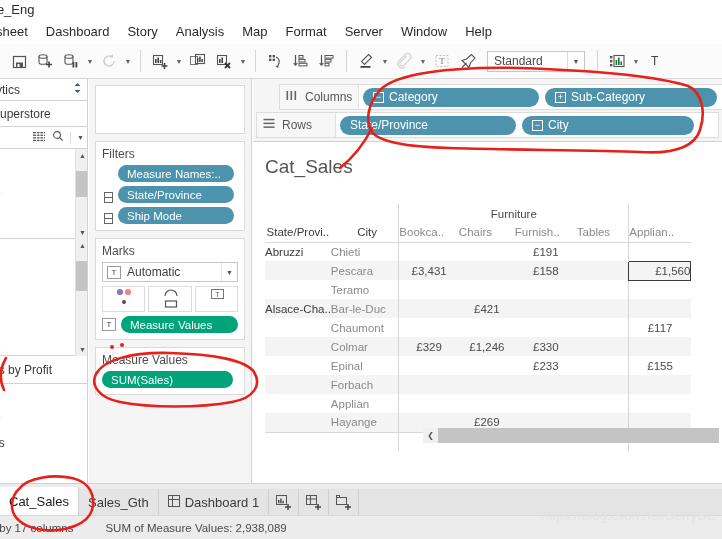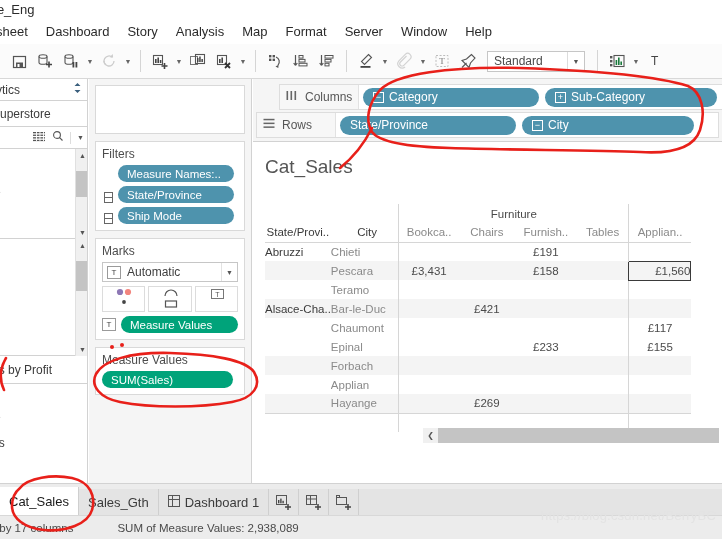--- a/index.html
+++ b/index.html
@@ -275,21 +275,21 @@
   table.xt td, table.xt th {
     padding: 0; margin: 0; font-weight: normal;
     height: 19px; vertical-align: middle;
     overflow: hidden; white-space: nowrap;
   }
   .hdr-cat {
     text-align: center; color: #4a4a4a; font-size: 11.5px;
     border-bottom: none; height: 20px;
   }
   .hdr-sub {
-    text-align: center; color: #8a8a8a; font-size: 11.5px;
+    text-align: left; color: #8a8a8a; font-size: 11.5px;
     padding-right: 5px; border-bottom: 1px solid #d6d6d6; height: 20px;
   }
   .hdr-dim {
     text-align: center; color: #3b3b3b; font-weight: bold; font-size: 11.5px;
     border-bottom: 1px solid #d6d6d6; height: 20px; vertical-align: bottom;
     padding-bottom: 1px;
   }
   .cell-state { color: #3b3b3b; font-weight: bold; padding-left: 1px; }
   .cell-city  { color: #8a8a8a; padding-left: 5px; }
   .cell-val   { text-align: center; padding-right: 5px; color: #4a4a4a; }
@@ -331,21 +331,21 @@
   .tab-fill { flex: 1; height: 26px; background: #e4e4e4; }
 
   
   .statusbar {
     position: absolute; left: 0; top: 515px; width: 722px; height: 24px;
     background: #ececec; border-top: 1px solid #d8d8d8;
     display: flex; align-items: center;
     font-size: 11.5px; color: #4a4a4a;
   }
   .sb-a { margin-left: -18px; white-space: nowrap; }
-  .sb-b { margin-left: 44px; white-space: nowrap; }
+  .sb-b { margin-left: 32px; white-space: nowrap; }
 
   
   .watermark {
     position: absolute; right: 6px; top: 508px;
     font-size: 13px; color: #e3e3e3;
     letter-spacing: 0.2px;
     pointer-events: none;
   }
 
   
@@ -792,20 +792,29 @@
           </tr>
           <tr>
             <td class="cell-state"></td>
             <td class="cell-city">Chaumont</td>
             <td class="cell-val vline"></td>
             <td class="cell-val"></td>
             <td class="cell-val"></td>
             <td class="cell-val"></td>
             <td class="cell-val vline">£117</td>
           </tr>
+          <tr class="band">
+            <td class="cell-state"></td>
+            <td class="cell-city">Colmar</td>
+            <td class="cell-val vline">£329</td>
+            <td class="cell-val">£1,246</td>
+            <td class="cell-val">£330</td>
+            <td class="cell-val"></td>
+            <td class="cell-val vline"></td>
+          </tr>
           <tr>
             <td class="cell-state"></td>
             <td class="cell-city">Epinal</td>
             <td class="cell-val vline"></td>
             <td class="cell-val"></td>
             <td class="cell-val">£233</td>
             <td class="cell-val"></td>
             <td class="cell-val vline">£155</td>
           </tr>
           <tr class="band">

